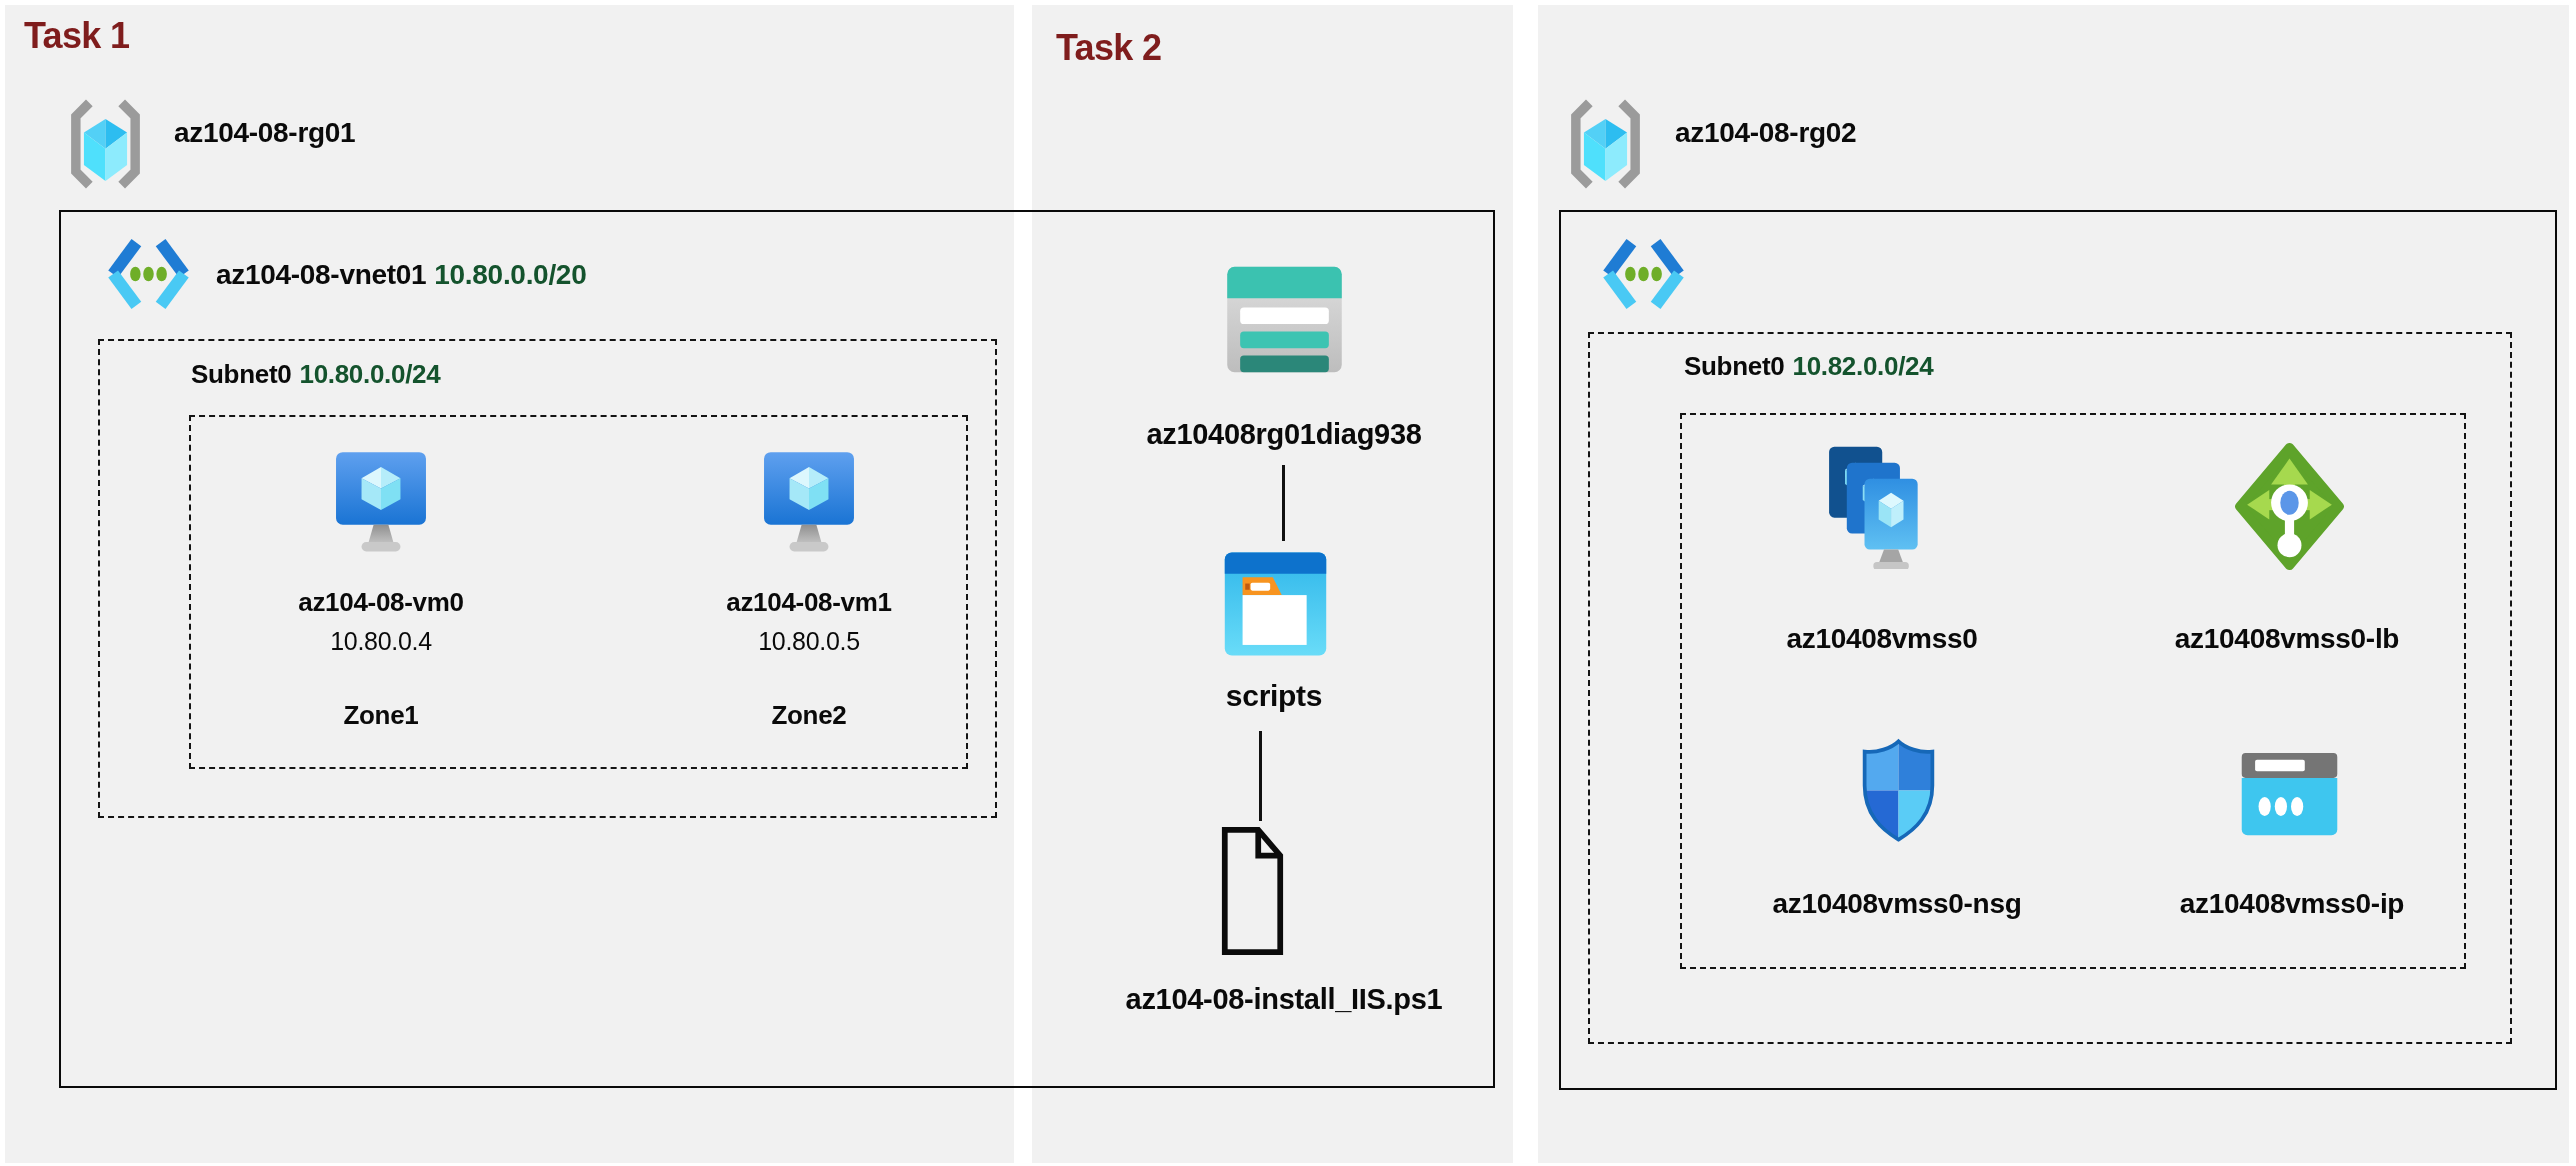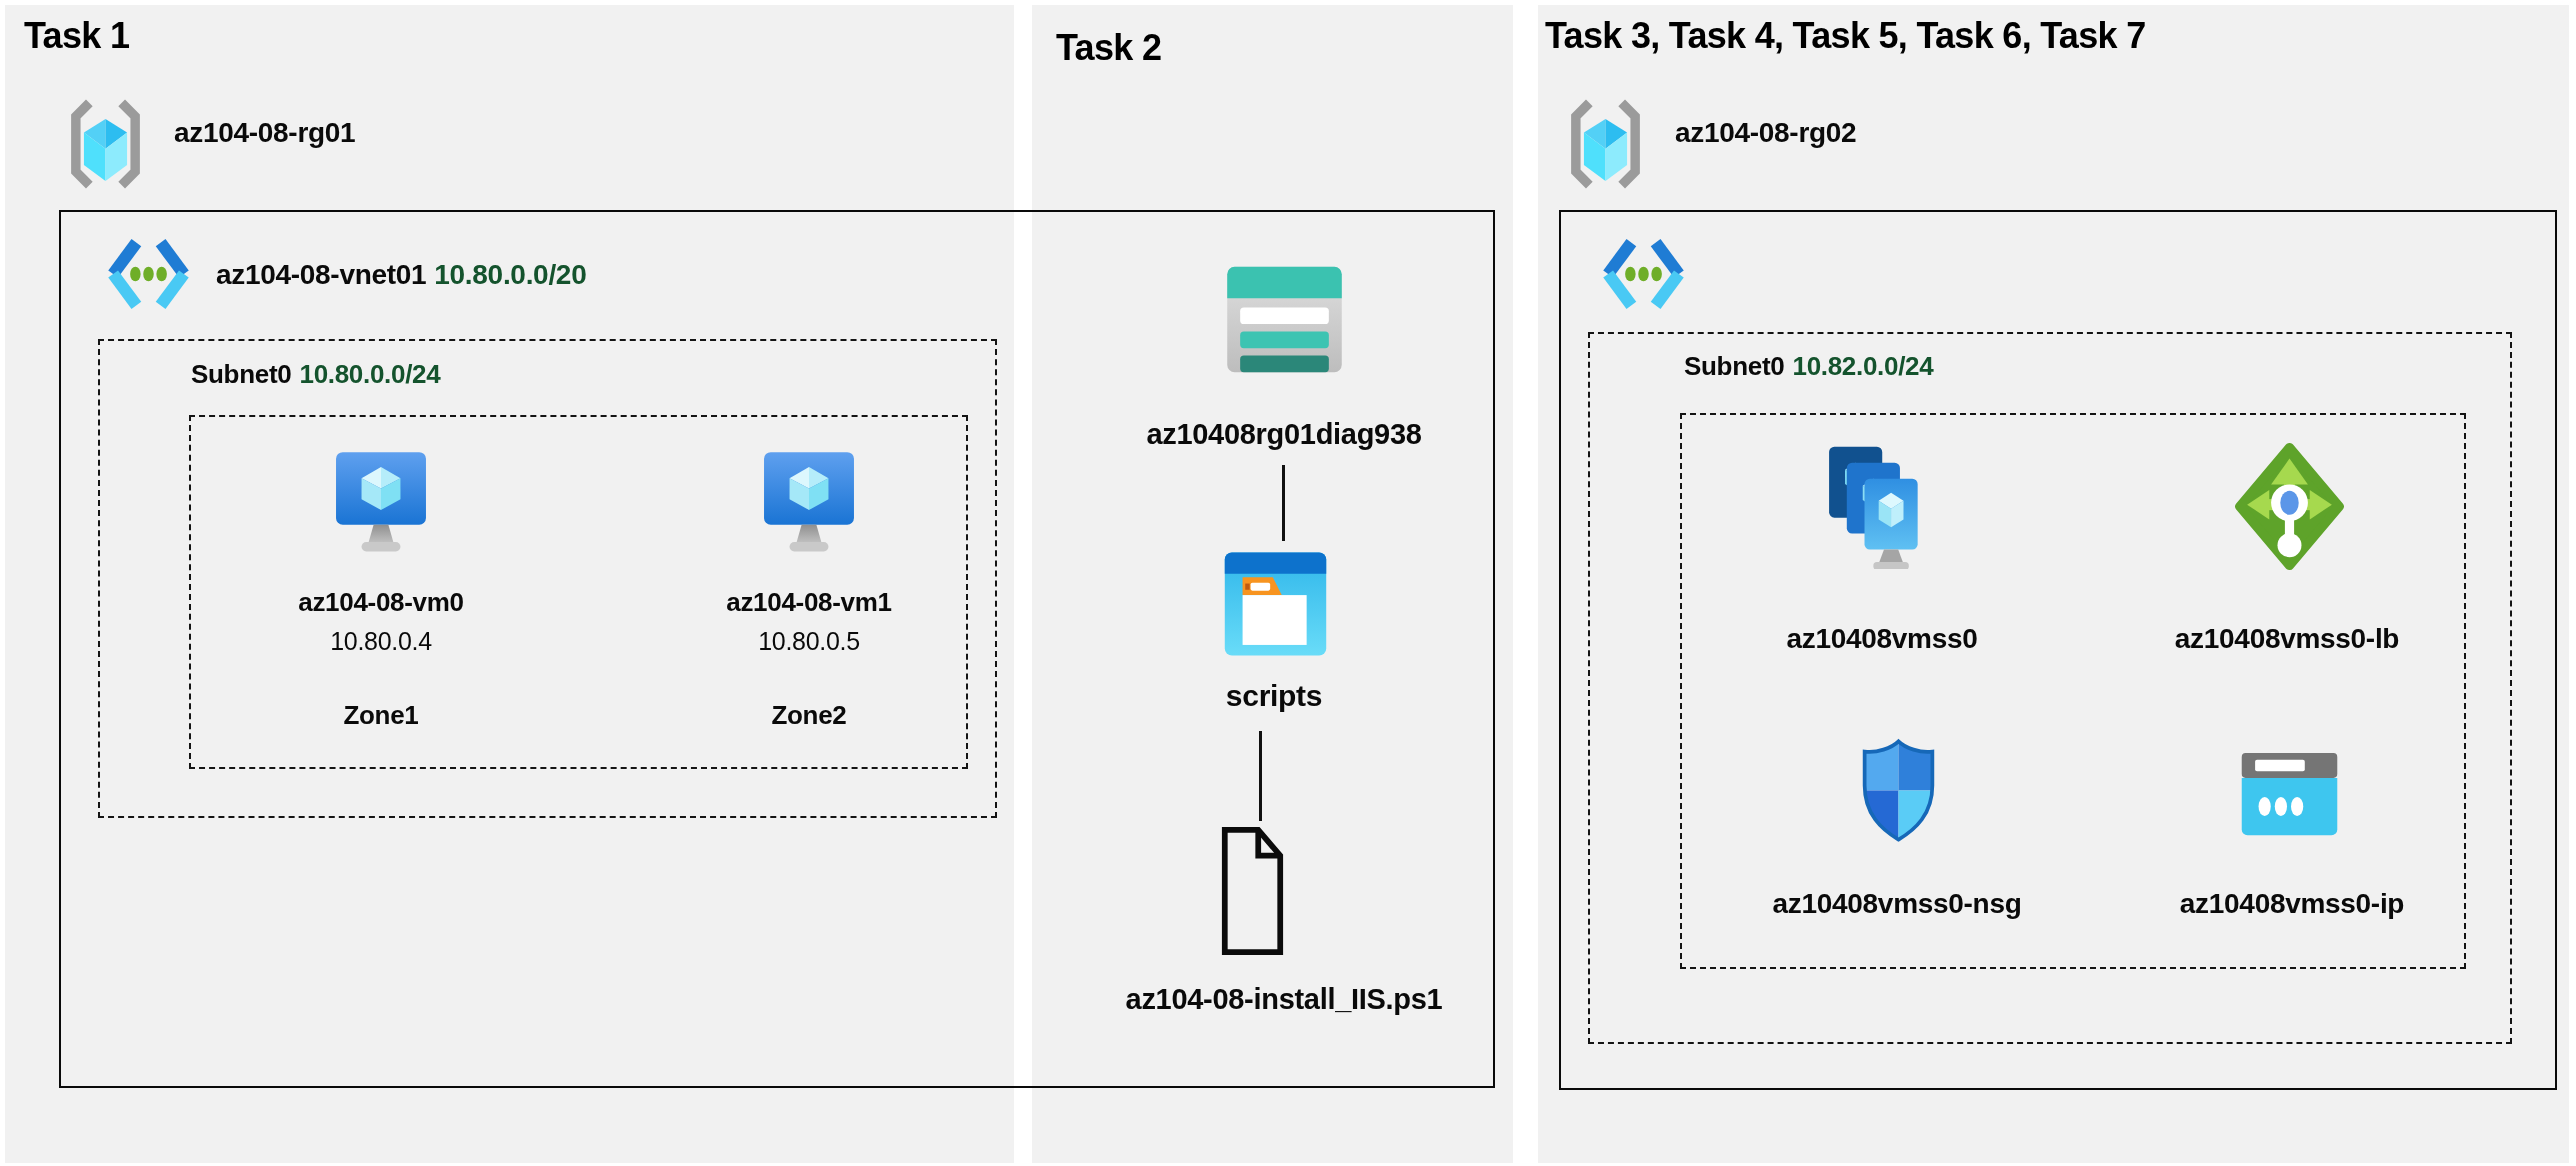--- a/index.html
+++ b/index.html
@@ -1,20 +1,20 @@
 <!DOCTYPE html>
 <html style="font-size:10.8px"><head>
 <meta charset="utf-8">
 <style>
   html,body{margin:0;padding:0;background:#FFFFFF;}
   body{width:2576px;height:1166px;overflow:hidden;
        font-family:"Liberation Sans","DejaVu Sans",sans-serif;color:#0A0A0A;}
   .stage{position:relative;width:2576px;height:1166px;background:#FFFFFF;}
   .panel{position:absolute;background:#F1F1F1;}
-  .title{position:absolute;font-size:36px;font-weight:700;color:#000000;
+  .title{position:absolute;font-size:36px;font-weight:700;color:#7f1d1d;
          white-space:nowrap;letter-spacing:-0.7px;}
   .box-solid{position:absolute;border:2.7px solid #0A0A0A;box-sizing:border-box;background:transparent;}
   .box-dashed{position:absolute;border:2px dashed #141414;box-sizing:border-box;background:transparent;}
   .icon{position:absolute;}
   .icon svg{display:block;width:100%;height:100%;}
   .lbl{position:absolute;white-space:nowrap;font-size:27px;letter-spacing:-0.3px;line-height:1.2;}
   .lbl .b{font-weight:700;margin-right:8px;}
   .lbl .r{font-weight:700;color:#14532d;}
   .lbl-c{position:absolute;transform:translateX(-50%);white-space:nowrap;
          text-align:center;letter-spacing:-0.3px;line-height:1.2;}
@@ -27,21 +27,20 @@
 <body>
 
 <div class="stage">
 
   <div class="panel" style="left:5.4px;top:5.4px;width:1009px;height:1158px;"></div>
   <div class="panel" style="left:1032px;top:5.4px;width:481px;height:1158px;"></div>
   <div class="panel" style="left:1538px;top:5.4px;width:1031px;height:1158px;"></div>
 
   <div class="title" style="left:24px;top:15px;">Task 1</div>
   <div class="title" style="left:1056px;top:27px;">Task 2</div>
-  <div class="title" style="left:1545px;top:15px;">Task 3, Task 4, Task 5, Task 6, Task 7</div>
 
   <div class="icon" style="left:61px;top:96px;width:89px;height:96px;">
     <svg viewBox="0 0 66 71">
       <path d="M21 5 L11 15 V56 L21 66" fill="none" stroke="#9B9B9B" stroke-width="7"></path>
       <path d="M45 5 L55 15 V56 L45 66" fill="none" stroke="#9B9B9B" stroke-width="7"></path>
       <polygon points="33,17 17,27 33,39" fill="#53D0F6"></polygon>
       <polygon points="33,17 49,27 33,39" fill="#2DBDF0"></polygon>
       <polygon points="17,27 17,51 33,63 33,39" fill="#4FE0FC"></polygon>
       <polygon points="49,27 49,51 33,63 33,39" fill="#8DEBFD"></polygon>
     </svg>

